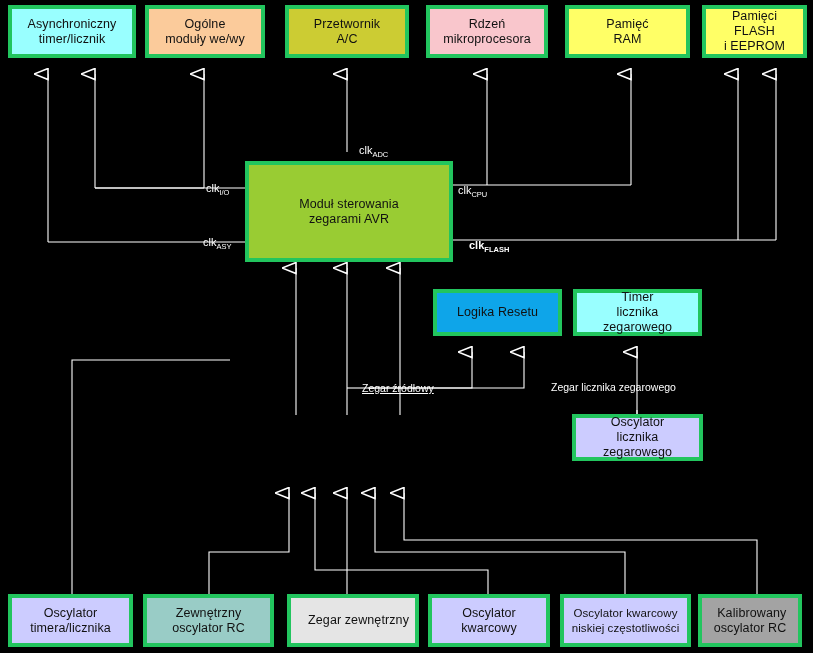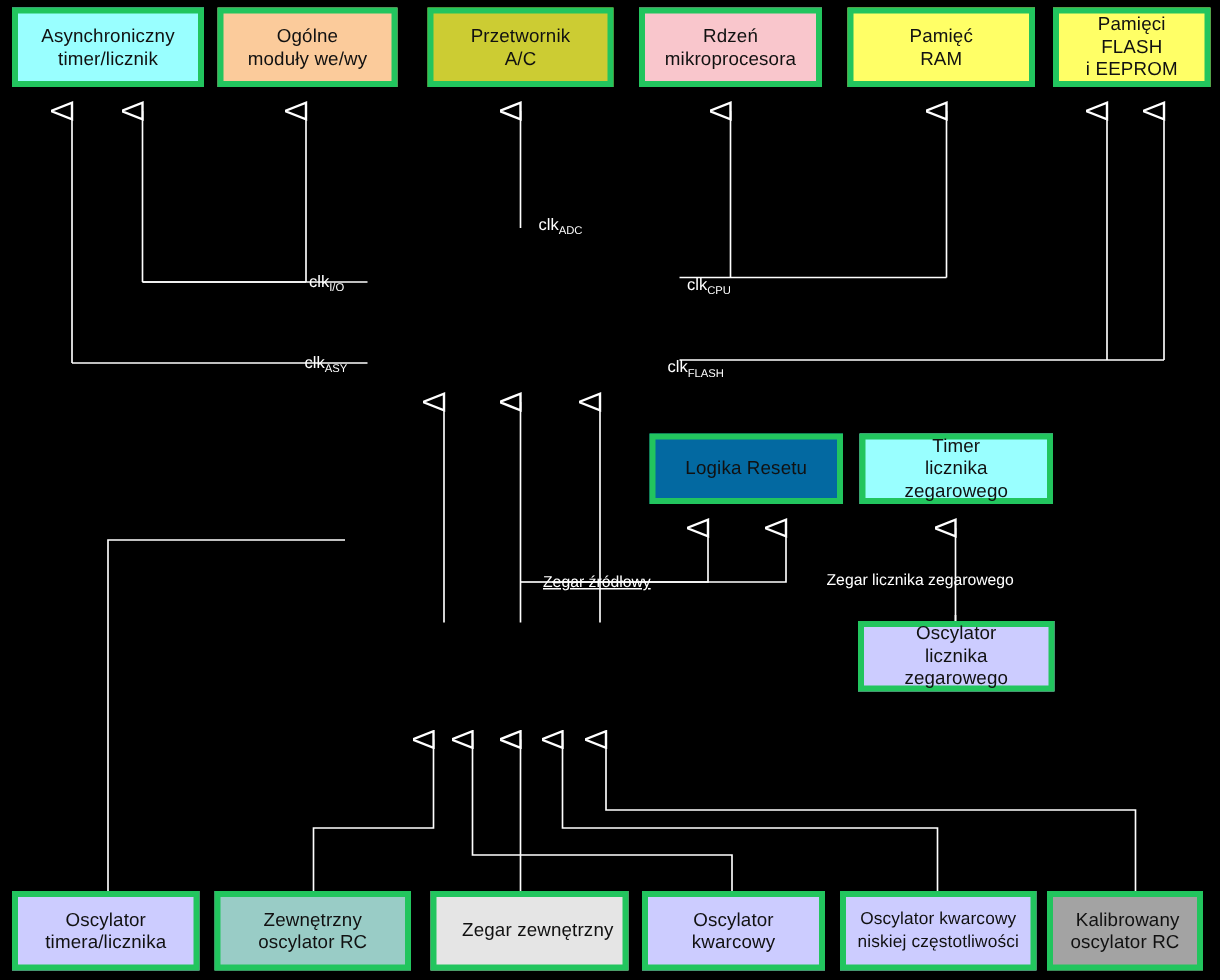--- a/index.html
+++ b/index.html
@@ -170,38 +170,44 @@
       </span>
   </div>
 
   <div class="box" style="left:702px;top:5px;width:105px;height:53px;background:#FFFF66;">
     <span>
         <span>Pamięci FLASH</span>
       <span>i EEPROM</span>
       </span>
   </div>
 
+  <div class="box" style="left:245px;top:161px;width:208px;height:101px;background:#99CC33;">
+    <span>
+        <span>Moduł sterowania</span>
+      <span>zegarami AVR</span>
+      </span>
+  </div>
 
   <div class="clk" style="left:206px;top:182px;">
     <span>clk</span><sub>I/O</sub>
   </div>
   <div class="clk" style="left:203px;top:236px;">
     <span>clk</span><sub>ASY</sub>
   </div>
   <div class="clk" style="left:359px;top:144px;">
     <span>clk</span><sub>ADC</sub>
   </div>
   <div class="clk" style="left:458px;top:184px;">
     <span>clk</span><sub>CPU</sub>
   </div>
-  <div class="clk" style="left:445px;top:239px;">
+  <div class="clk" style="left:469px;top:239px;font-weight:bold;">
     <span>clk</span><sub>FLASH</sub>
   </div>
 
-  <div class="box" style="left:433px;top:289px;width:129px;height:47px;background:#0369a1;">
+  <div class="box" style="left:433px;top:289px;width:129px;height:47px;background:#0ea5e9;">
     <span>
         <span>Logika Resetu</span>
       </span>
   </div>
 
   <div class="box" style="left:573px;top:289px;width:129px;height:47px;background:#99FFFF;">
     <span>
         <span>Timer</span>
       <span>licznika zegarowego</span>
       </span>

